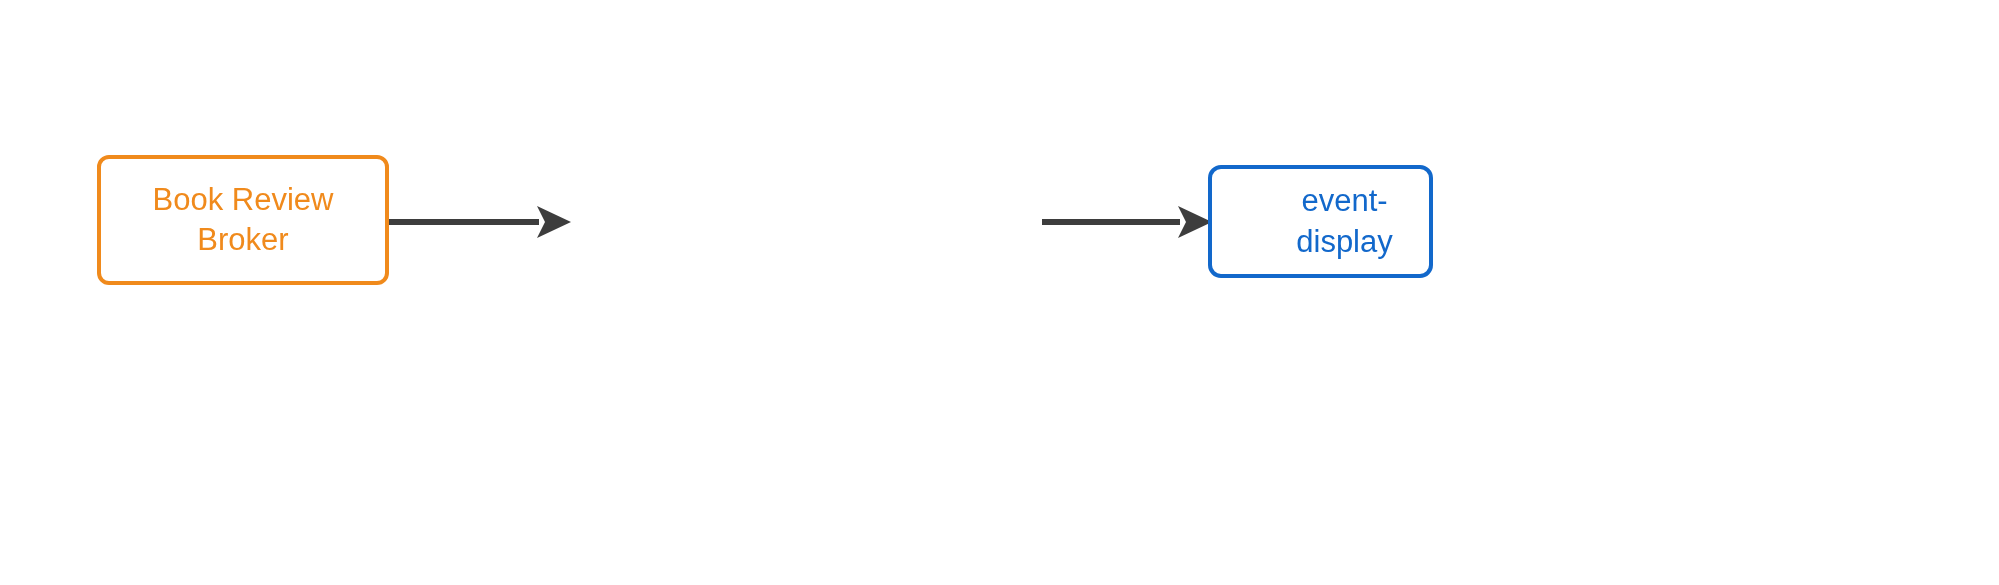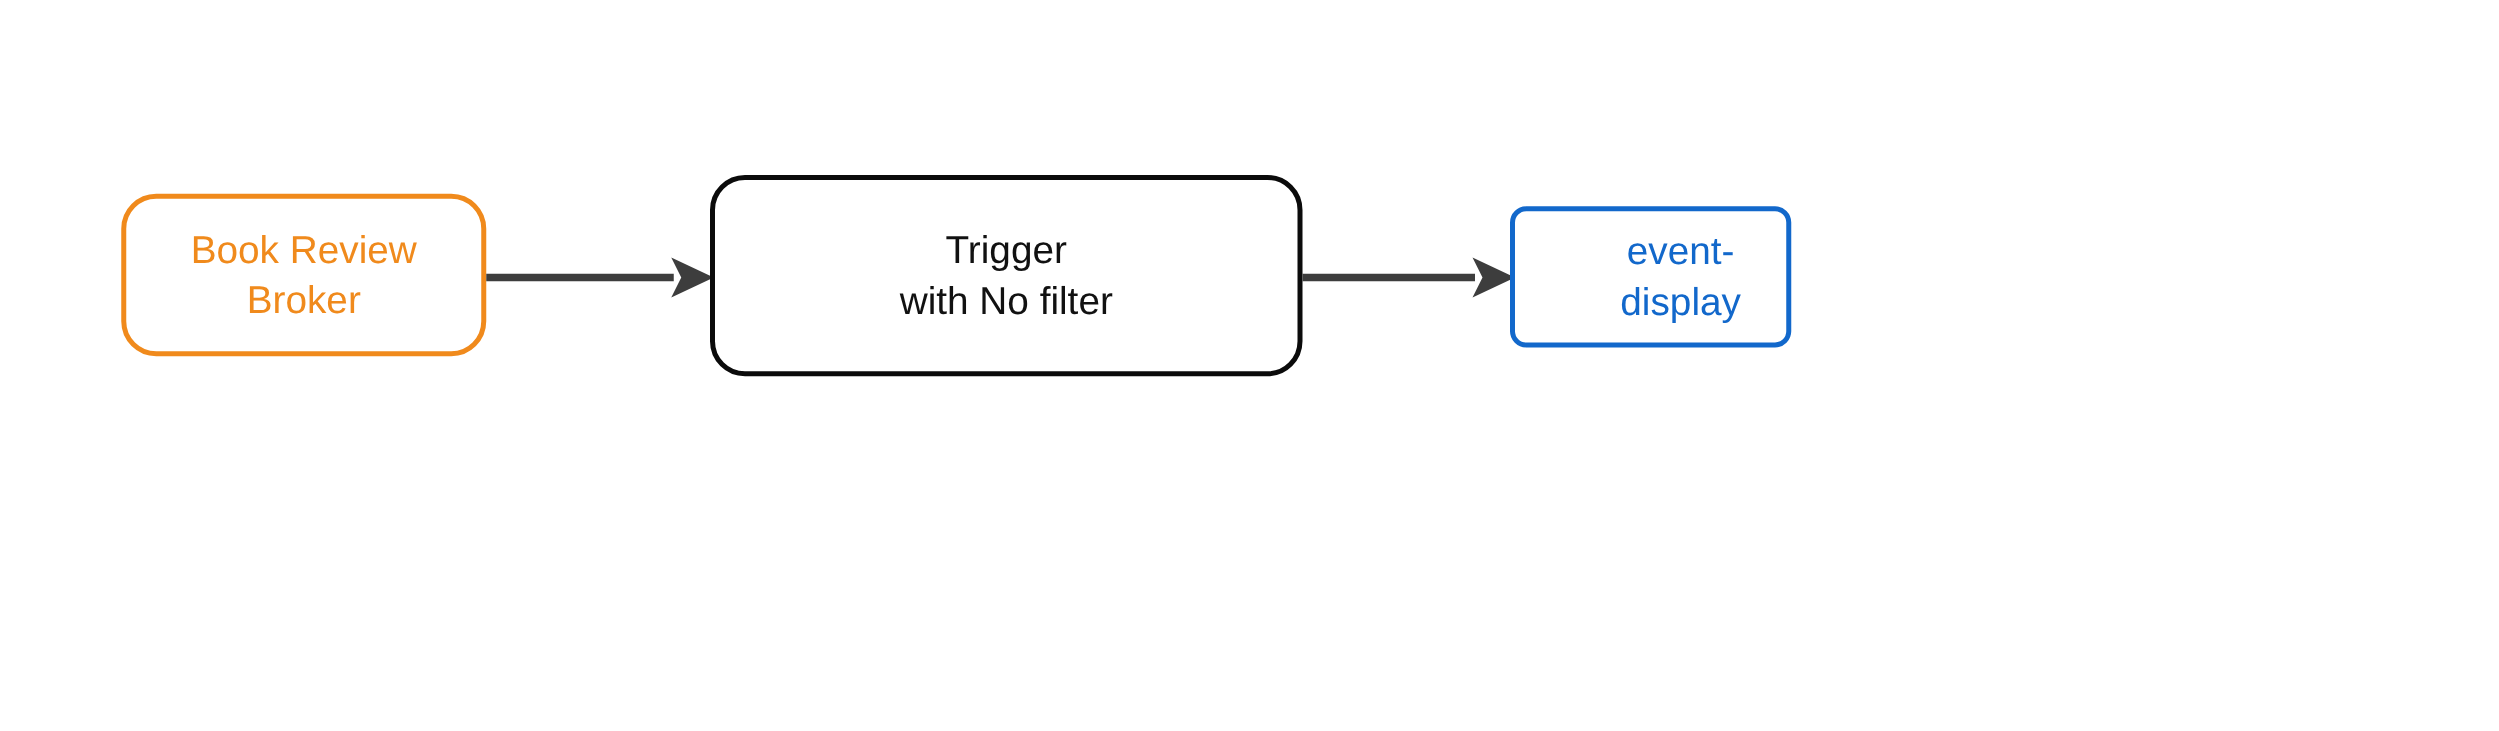--- a/index.html
+++ b/index.html
@@ -30,21 +30,21 @@
     white-space: pre-line;
   }
 
   
   #node-broker {
     left: 97px;
     top: 155px;
     width: 292px;
     height: 130px;
     border: 4px solid #f08a1c;
-    border-radius: 28px;
+    border-radius: 12px;
     color: #f08a1c;
     font-size: 31px;
     text-align: center;
   }
 
   
   #node-trigger {
     left: 568px;
     top: 140px;
     width: 474px;
@@ -89,24 +89,20 @@
 Broker</span>
   </div>
 
   <div class="edge" id="edge-broker-trigger">
     <svg width="182" height="40" viewBox="0 0 182 40" aria-hidden="true">
       <line x1="0" y1="20" x2="150" y2="20" stroke="#3d3d3d" stroke-width="6"></line>
       <polygon points="148,4 182,20 148,36 156,20" fill="#3d3d3d"></polygon>
     </svg>
   </div>
 
-  <div class="node" id="node-trigger">
-    <span>Trigger
-with No filter</span>
-  </div>
 
   <div class="edge" id="edge-trigger-sink">
     <svg width="170" height="40" viewBox="0 0 170 40" aria-hidden="true">
       <line x1="0" y1="20" x2="138" y2="20" stroke="#3d3d3d" stroke-width="6"></line>
       <polygon points="136,4 170,20 136,36 144,20" fill="#3d3d3d"></polygon>
     </svg>
   </div>
 
   <div class="node" id="node-sink">
     <span>event-display</span>

